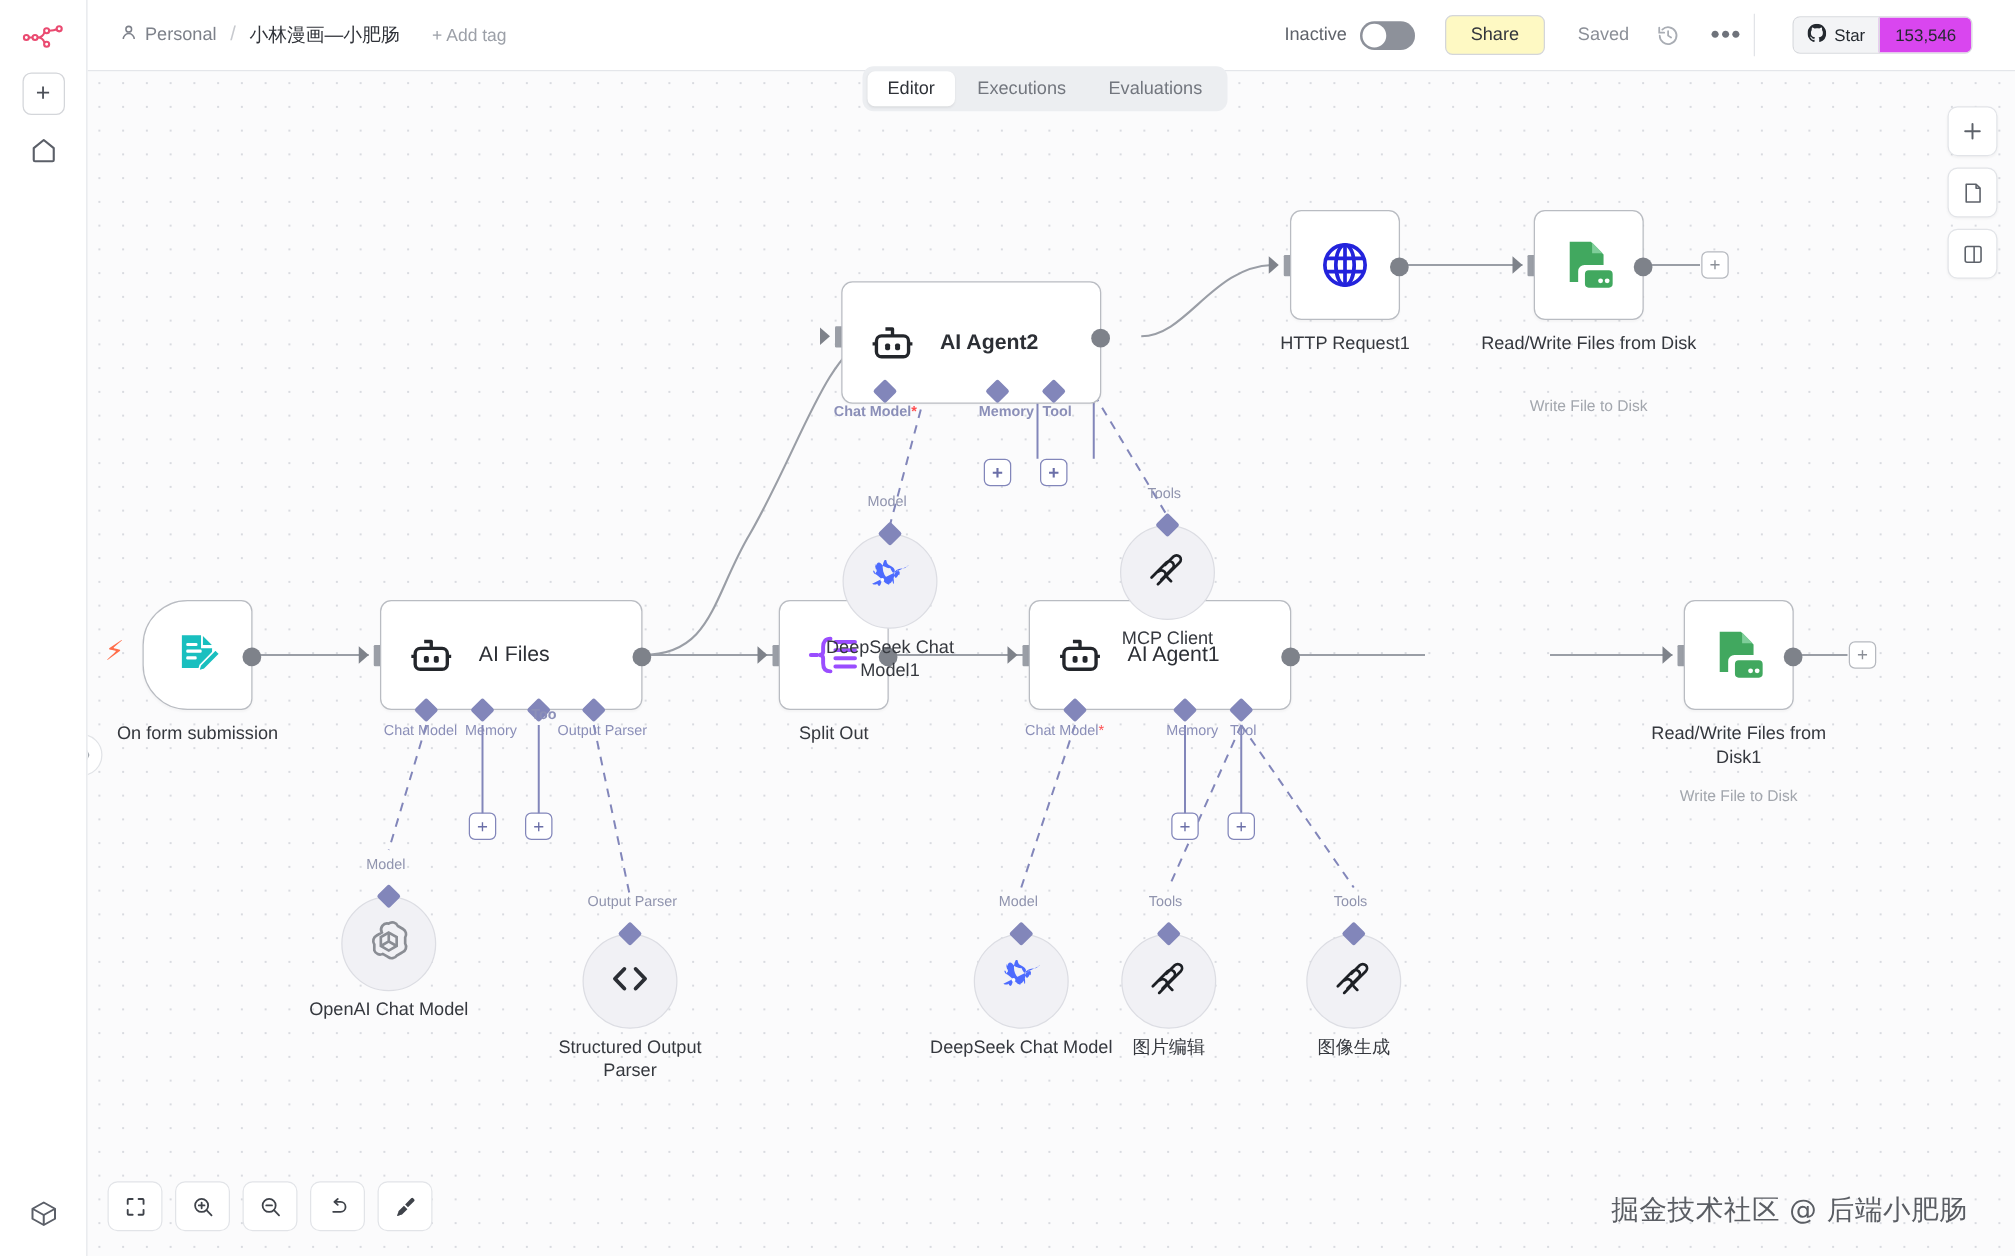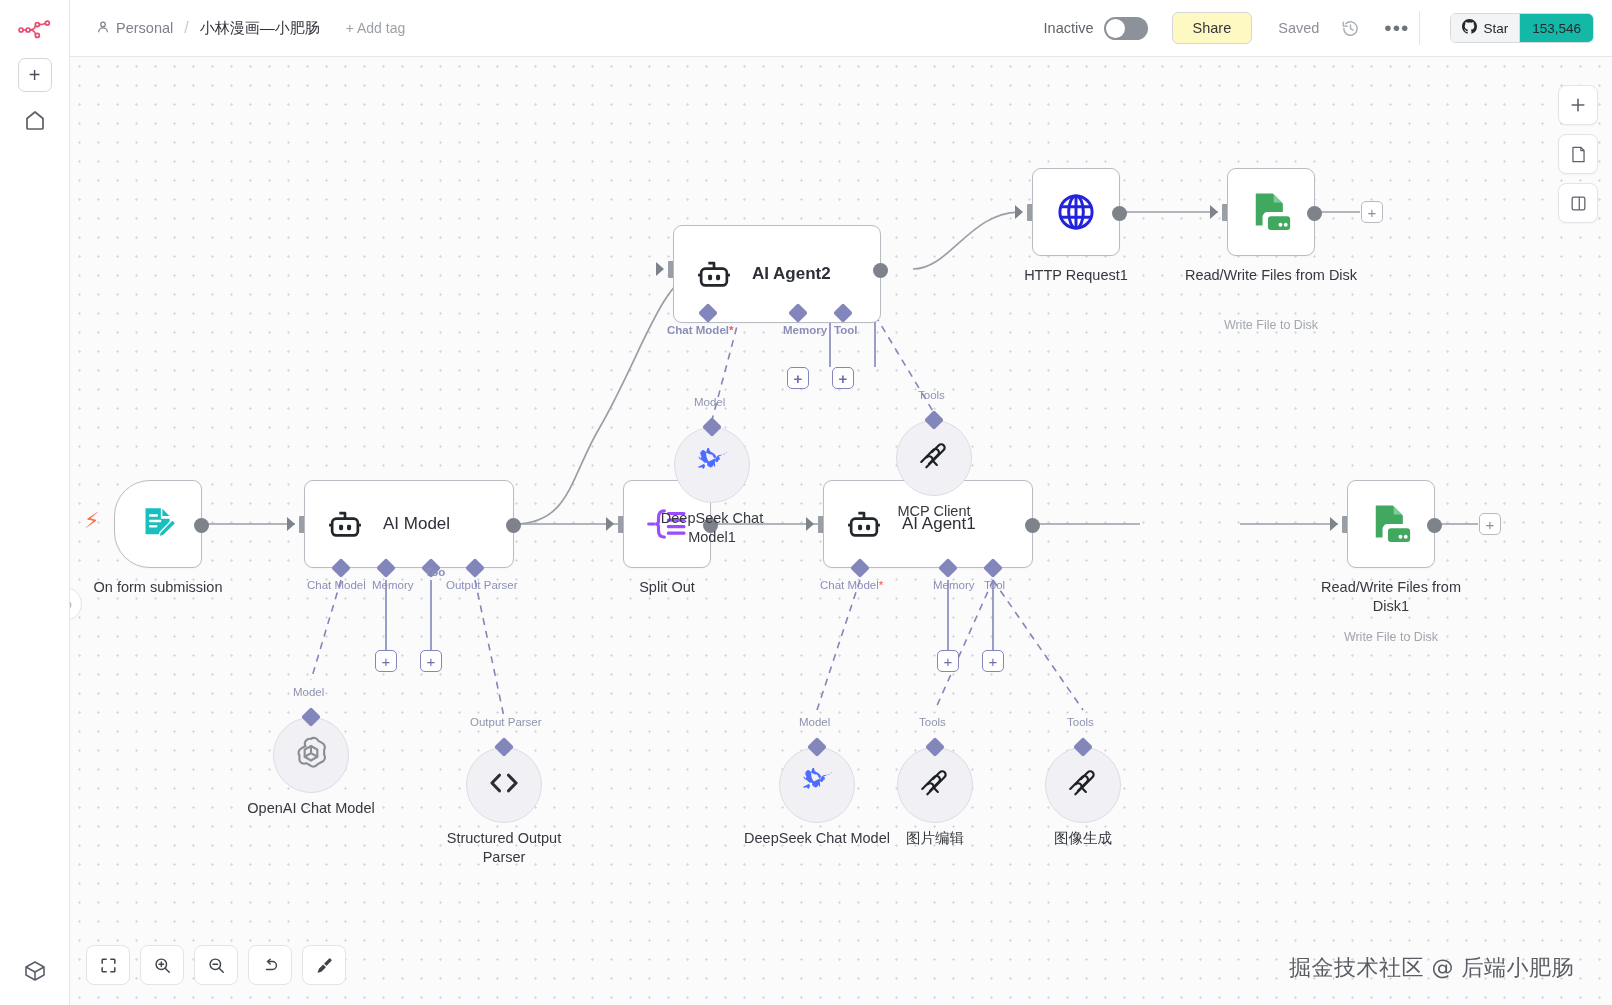--- a/index.html
+++ b/index.html
@@ -30,21 +30,21 @@
     position: absolute; left: 70px; top: 0; width: 1542px; height: 57px;
     background: #fff; border-bottom: 1px solid #e4e6ea;
     display: flex; align-items: center; z-index: 25;
   }
   .bc { display: flex; align-items: center; margin-left: 26px; gap: 8px; }
   .bc-person { display: flex; align-items: center; gap: 6px; color: #7d818a; font-size: 14.5px; }
   .bc-sep { color: #c7c9ce; font-size: 16px; margin: 0 3px; }
   .bc-name { color: #2f3238; font-size: 15px; }
   .bc-tag { color: #9ca0a8; font-size: 14px; margin-left: 18px; cursor: pointer; }
 
-  .top-right { margin-left: auto; display: flex; align-items: center; gap: 0; padding-right: 0; height: 100%; }
+  .top-right { margin-left: auto; display: flex; align-items: center; gap: 0; padding-right: 16px; height: 100%; }
   .inactive-lbl { color: #5f636b; font-size: 14.5px; margin-right: 10px; }
   .toggle {
     width: 44px; height: 23px; border-radius: 12px; background: #8d919a;
     position: relative; cursor: pointer;
   }
   .toggle::after {
     content: ""; position: absolute; left: 2px; top: 2px; width: 19px; height: 19px;
     border-radius: 50%; background: #fff;
   }
   .share-btn {
@@ -57,21 +57,21 @@
   .star-wrap {
     margin-left: 30px; margin-right: 18px; display: flex; align-items: center;
     border: 1px solid #d8dade; border-radius: 6px; overflow: hidden; height: 30px;
   }
   .star-left {
     display: flex; align-items: center; gap: 6px; padding: 0 11px; height: 100%;
     background: #f3f4f6; color: #24292f; font-size: 13.5px; cursor: pointer;
   }
   .star-count {
     padding: 0 12px; height: 100%; display: flex; align-items: center;
-    background: #14b8a6; color: #24292f; font-size: 13.5px; border-left: 1px solid #d8dade;
+    background: #d946ef; color: #24292f; font-size: 13.5px; border-left: 1px solid #d8dade;
   }
   .topbar-divider { width: 1px; height: 34px; background: #e2e4e8; margin-left: 10px; }
 
   
   .tabs {
     position: absolute; left: 690px; top: 53px; z-index: 26;
     display: flex; align-items: center; gap: 2px;
     background: #eceef1; border-radius: 9px; padding: 4px;
   }
   .tab { padding: 6px 16px; font-size: 14.5px; color: #72767e; border-radius: 6px; cursor: pointer; }
@@ -259,20 +259,25 @@
               <path d="M8 0C3.58 0 0 3.58 0 8c0 3.54 2.29 6.53 5.47 7.59.4.07.55-.17.55-.38 0-.19-.01-.82-.01-1.49-2.01.37-2.53-.49-2.69-.94-.09-.23-.48-.94-.82-1.13-.28-.15-.68-.52-.01-.53.63-.01 1.08.58 1.23.82.72 1.21 1.87.87 2.33.66.07-.52.28-.87.51-1.07-1.78-.2-3.64-.89-3.64-3.95 0-.87.31-1.59.82-2.15-.08-.2-.36-1.02.08-2.12 0 0 .67-.21 2.2.82a7.4 7.4 0 0 1 2-.27c.68 0 1.36.09 2 .27 1.53-1.04 2.2-.82 2.2-.82.44 1.1.16 1.92.08 2.12.51.56.82 1.27.82 2.15 0 3.07-1.87 3.75-3.65 3.95.29.25.54.73.54 1.48 0 1.07-.01 1.93-.01 2.2 0 .21.15.46.55.38A8.01 8.01 0 0 0 16 8c0-4.42-3.58-8-8-8z"></path>
             </svg>
           </span>
           <span>Star</span>
         </div>
         <div class="star-count">153,546</div>
       </div>
     </div>
   </div>
 
+  <div class="tabs">
+    <div class="tab active">Editor</div>
+    <div class="tab">Executions</div>
+    <div class="tab">Evaluations</div>
+  </div>
 
   <div class="canvas">
     <div class="cv">
 
       <svg class="wires">
         <g stroke="#9a9ea6" stroke-width="1.7" fill="none">
 
           <path d="M 132 467 L 225 467"></path>
 
           <path d="M 444 467 L 552 467"></path>
@@ -372,21 +377,21 @@
         <div class="nbox">
           <span class="nicon" style="margin-left:22px;">
             <svg viewBox="0 0 28 24" width="36" height="31" fill="none" stroke="#23262b" stroke-width="2.1" stroke-linejoin="round">
               <rect x="4" y="7.5" width="20" height="13" rx="3.2"></rect>
               <path d="M14 7.5 V3.2 H9.6"></path>
               <rect x="9.4" y="12.2" width="3.1" height="4.2" rx="1.1" fill="#23262b" stroke="none"></rect>
               <rect x="15.6" y="12.2" width="3.1" height="4.2" rx="1.1" fill="#23262b" stroke="none"></rect>
               <path d="M4 12.5 H1.6 M24 12.5 H26.4"></path>
             </svg>
           </span>
-          <span class="ntitle" style="margin-left:20px;">AI Model</span>
+          <span class="ntitle" style="margin-left:20px;">AI Files</span>
           <div class="out-dot" style="right:-7.5px; top:36.5px;"></div>
         </div>
 
         <div class="diamond" style="left:30px; top:81px;"></div>
         <div class="diamond" style="left:75px; top:81px;"></div>
         <div class="diamond" style="left:120px; top:81px;"></div>
         <div class="diamond" style="left:164px; top:81px;"></div>
         <div class="pname" style="left:3px; top:99px;">
           <span>Chat Model</span>
         </div>

